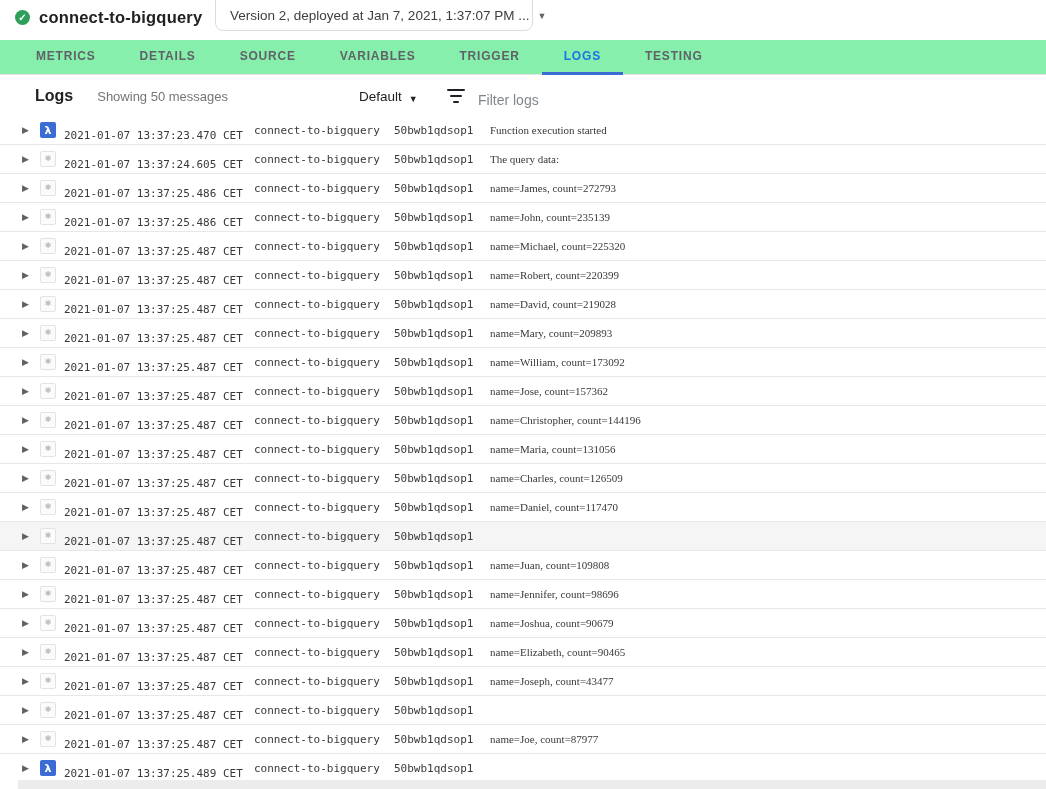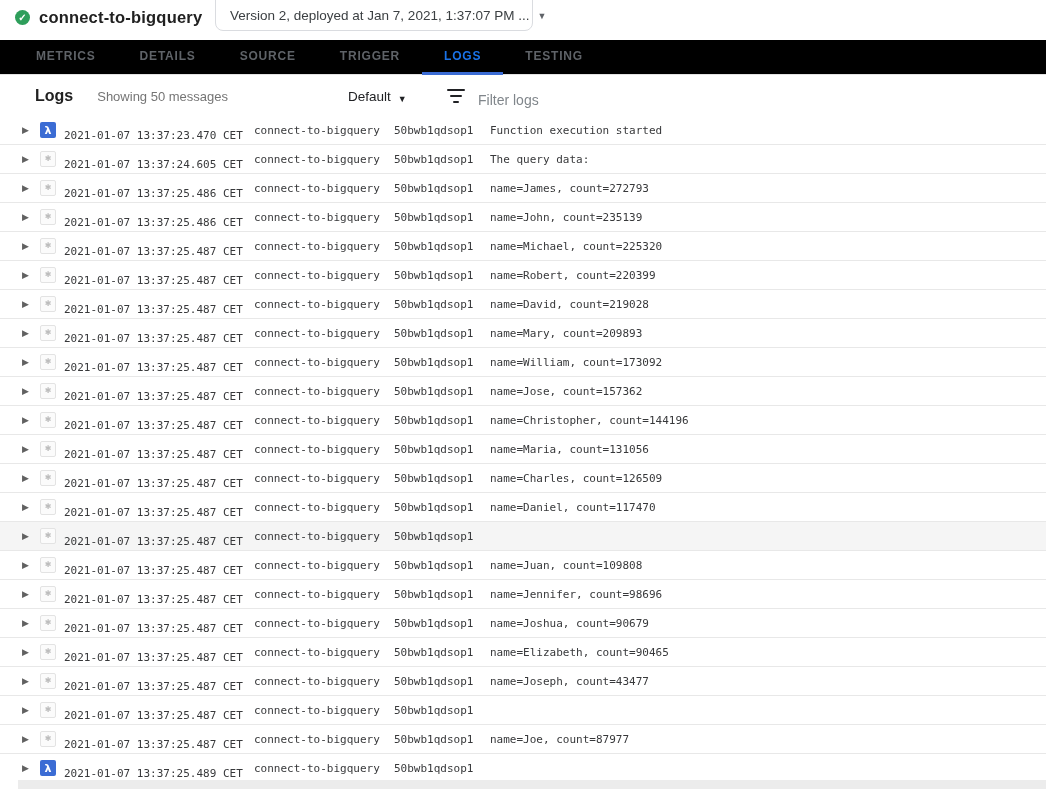--- a/index.html
+++ b/index.html
@@ -11,30 +11,30 @@
   .status-dot { width:15px; height:15px; border-radius:50%; display:inline-flex; align-items:center; justify-content:center;
     color:#fff; font-size:10px; font-weight:bold; flex:none; }
   .fn-title { font-size:16.5px; font-weight:bold; color:#212121; margin-left:9px; letter-spacing:.2px; }
   .version-btn { position:absolute; left:215px; top:-9px; height:40px; width:318px; border:1px solid #dadce0; border-radius:8px;
     background:#fff; display:flex; align-items:flex-end; justify-content:space-between; padding:0 12px 7px 14px; cursor:pointer; }
   .version-btn .vlabel { font-size:13.5px; color:#3c4043; white-space:nowrap; }
   .version-btn .varrow { font-size:9px; color:#5f6368; margin-left:8px; padding-bottom:2px; }
 
   
   .tab-bar { position:absolute; top:40px; left:0; right:0; height:35px; display:flex; align-items:stretch;
-    padding-left:14px; border-bottom:1px solid #e3e3e3; background:#000000; }
+    padding-left:14px; border-bottom:1px solid #e3e3e3; background:#86efac; }
   .tab { display:flex; align-items:center; padding:0 22px; font-size:12px; font-weight:bold; letter-spacing:.8px;
     color:#5f6368; cursor:pointer; border-bottom:3px solid transparent; margin-bottom:-1px; }
   .tab.active { color:#1a73e8; border-bottom-color:#3b6cd4; }
 
   
   .logs-toolbar { position:absolute; top:76px; left:0; right:0; height:40px; display:flex; align-items:center; background:#fff; }
   .logs-title { font-size:16px; font-weight:bold; color:#212121; margin-left:35px; }
   .logs-subtitle { font-size:13px; color:#757575; margin-left:24px; }
-  .severity-select { position:absolute; left:348px; display:flex; align-items:flex-end; gap:7px; cursor:pointer; }
+  .severity-select { position:absolute; left:359px; display:flex; align-items:flex-end; gap:7px; cursor:pointer; }
   .severity-select .slabel { font-size:13.5px; color:#202124; }
   .severity-select .sarrow { font-size:9px; color:#202124; }
   .filter-icon { position:absolute; left:447px; width:18px; height:14px; display:flex; flex-direction:column;
     justify-content:space-between; align-items:center; cursor:pointer; }
   .filter-icon i { display:block; height:2px; background:#202124; border-radius:1px; }
   .filter-icon i:nth-child(1){ width:18px; } .filter-icon i:nth-child(2){ width:12px; } .filter-icon i:nth-child(3){ width:6px; }
   .filter-input { position:absolute; left:478px; right:20px; border:none; outline:none; font-size:14px; color:#202124;
     font-family:"Liberation Sans", sans-serif; background:transparent;margin-top:8px; }
   .filter-input::placeholder { color:#80868b; opacity:1; }
 
@@ -44,21 +44,21 @@
   .log-row.highlighted { background:#f5f5f5; }
   .caret { width:18px; flex:none; font-size:9px; color:#616161; line-height:1; }
   .badge { width:16px; height:16px; flex:none; margin-right:8px; border-radius:2px; display:inline-flex;
     align-items:center; justify-content:center; line-height:1; }
   .badge.lambda { background:#3b6cd4; color:#fff; font-size:11px; font-weight:bold; font-family:"DejaVu Sans", sans-serif; }
   .badge.info { background:#fbfbfb; border:1px solid #e3e3e3; color:#bdbdbd; font-size:8px; }
   .col { font-family:"DejaVu Sans Mono","Liberation Mono",monospace; font-size:11px; color:#37383a; white-space:nowrap; overflow:hidden; }
   .col.ts { width:190px; flex:none;margin-top:11px; }
   .col.src { width:140px; flex:none; }
   .col.exec { width:96px; flex:none; }
-  .col.msg { flex:1; }
+  .col.msg { flex:1;font-family:Liberation Serif, serif; }
 
   
   .h-scrollbar { position:absolute; bottom:0; left:18px; right:0; height:9px; background:#ececec; }
 </style>
 </head>
 <body>
 
 <div class="header">
   <span class="status-dot" style="background: rgb(46, 158, 91);">✓</span>
   <span class="fn-title">connect-to-bigquery</span>
@@ -70,20 +70,23 @@
 
 <div class="tab-bar">
     <div class="tab">
       <span>METRICS</span>
     </div>
     <div class="tab">
       <span>DETAILS</span>
     </div>
     <div class="tab">
       <span>SOURCE</span>
+    </div>
+    <div class="tab">
+      <span>VARIABLES</span>
     </div>
     <div class="tab">
       <span>TRIGGER</span>
     </div>
     <div class="tab active">
       <span>LOGS</span>
     </div>
     <div class="tab">
       <span>TESTING</span>
     </div>

